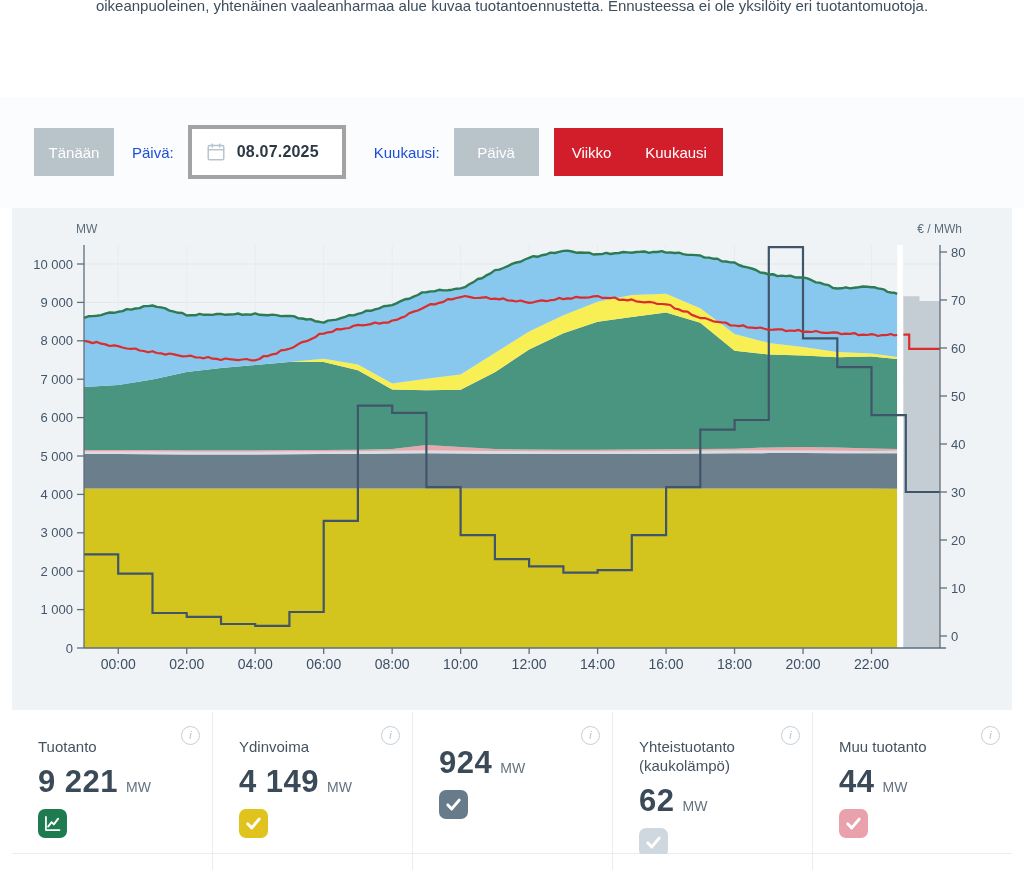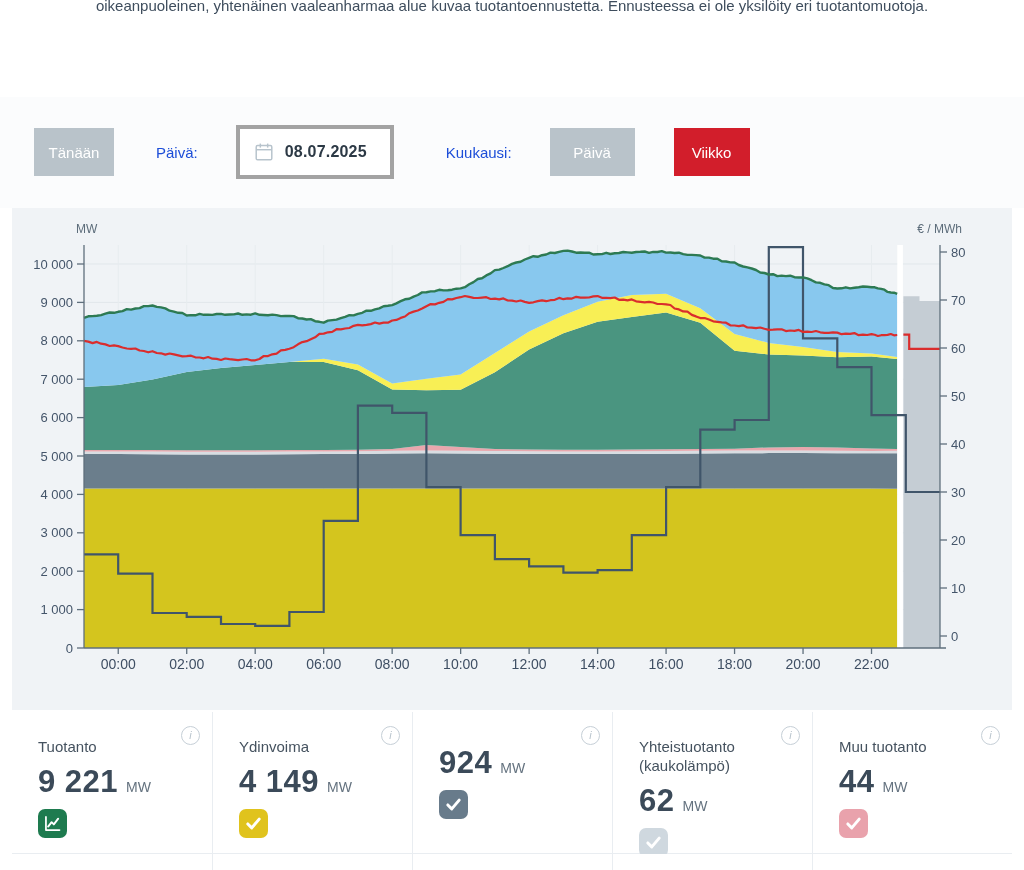--- a/index.html
+++ b/index.html
@@ -1,21 +1,21 @@
 <!DOCTYPE html>
 <html><head>
 <meta charset="utf-8">
 <style>
   html,body{margin:0;padding:0;background:#ffffff;}
   body{font-family:"Liberation Sans",sans-serif;}
   .stage{position:relative;width:1024px;height:870px;overflow:hidden;background:#fff;}
   .intro{position:absolute;top:-3px;left:0;width:100%;text-align:center;font-size:15px;color:#3e4d5d;}
   
   .controls-panel{position:absolute;left:0;top:97px;width:1024px;height:111px;background:#fbfcfd;}
-  .controls-row{position:absolute;left:34px;top:31px;height:48px;display:flex;align-items:center;gap:24px;}
+  .controls-row{position:absolute;left:34px;top:31px;height:48px;display:flex;align-items:center;}
   .btn{height:48px;display:flex;align-items:center;justify-content:center;border:none;cursor:pointer;
        font-family:"Liberation Sans",sans-serif;font-size:15px;color:#ffffff;padding:0 18px;}
   .btn-gray{background:#b9c3ca;}
   .btn-red{background:#d21e2b;}
   .ctl-label{font-size:15px;color:#1d4ed8;margin:0 14px 0 18px;}
   .date-field{width:150px;height:46px;background:#ffffff;border:4px solid #a3a3a3;display:flex;
               align-items:center;margin-right:10px;}
   .date-field .cal{margin:0 10px 0 13px;display:flex;}
   .date-field .val{font-size:16px;font-weight:700;color:#2c3945;letter-spacing:.2px;}
   
@@ -57,20 +57,21 @@
             <line x1="8" y1="2.8" x2="8" y2="7.2"></line>
               <line x1="16" y1="2.8" x2="16" y2="7.2"></line>
             <line x1="3.5" y1="9.5" x2="20.5" y2="9.5"></line>
           </svg>
         </span>
         <span class="val">08.07.2025</span>
       </div>
       <span class="ctl-label">Kuukausi:</span>
       <button class="btn btn-gray" style="width:85px;margin-right:15px">Päivä</button>
       <button class="btn btn-red" style="width:76px;">Viikko</button>
+      <button class="btn btn-red" style="width:93px">Kuukausi</button>
     </div>
   </div>
 
   <div class="chart-panel">
     <div class="axis-unit left">MW</div>
     <div class="axis-unit right">€ / MWh</div>
     <svg id="chart-svg" width="1000" height="502" viewBox="0 0 1000 502">
         <line x1="72" x2="928" y1="401.6" y2="401.6" stroke="#e1e7eb" stroke-width="1"></line>
         <line x1="72" x2="928" y1="363.2" y2="363.2" stroke="#e1e7eb" stroke-width="1"></line>
         <line x1="72" x2="928" y1="324.8" y2="324.8" stroke="#e1e7eb" stroke-width="1"></line>

